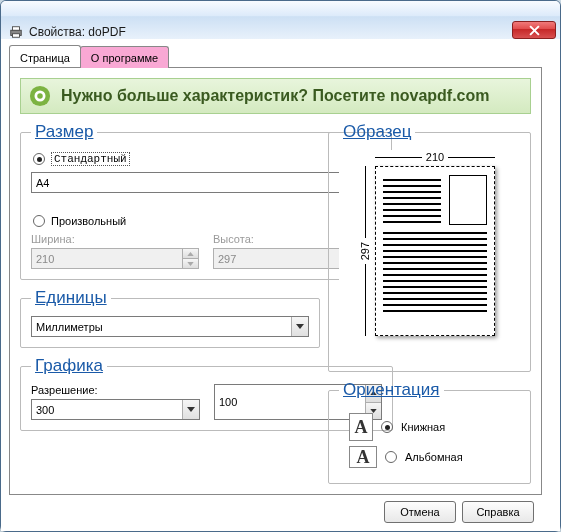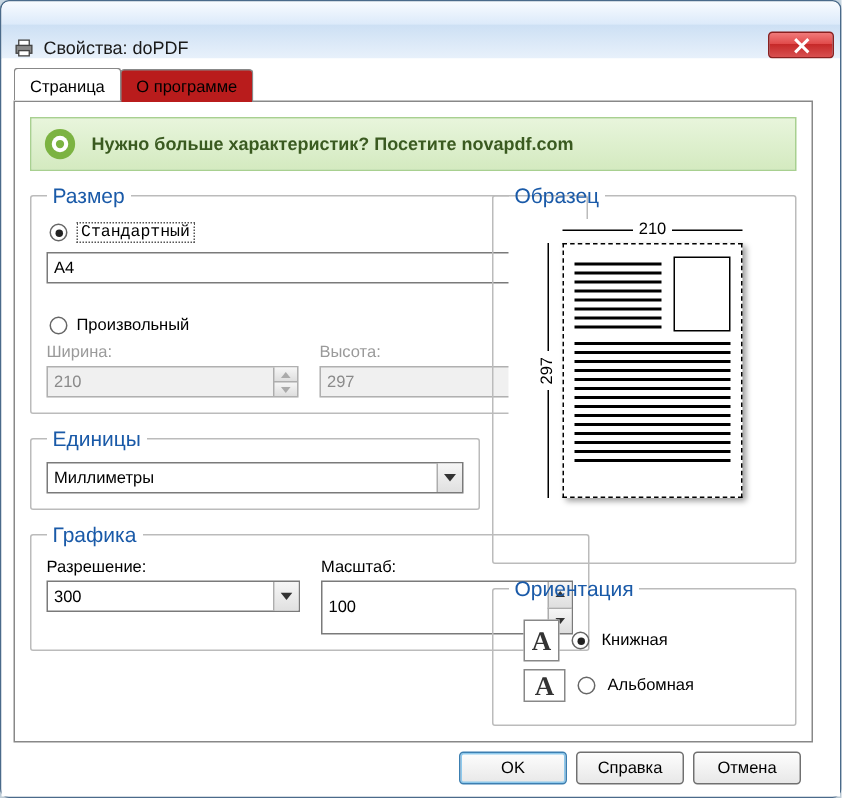--- a/index.html
+++ b/index.html
@@ -43,21 +43,21 @@
       flex: 1;
       background: #fff;
       padding: 6px 18px 8px 8px;
       display: flex; flex-direction: column;
     }
     .tabs { position: relative; height: 22px; display: flex; }
     .tab {
       padding: 3px 10px 0 10px;
       border: 1px solid #888;
       border-bottom: none;
-      background: #b91c1c;
+      background: #f9a8d4;
       border-radius: 3px 3px 0 0;
       margin-right: -1px;
       cursor: pointer;
       line-height: 16px;
       position: relative;
       top: 1px;
     }
     .tab.active { background: #fff; z-index: 2; top: 0; padding-top: 4px; }
     .tabpane {
       flex: 1;
@@ -67,35 +67,36 @@
       display: flex; flex-direction: column; gap: 8px;
       overflow: hidden;
     }
     .banner {
       border: 1px solid #a8d090;
       background: linear-gradient(#e8f5dc,#d4eac0);
       padding: 6px 8px;
       display: flex; align-items: center; gap: 10px;
     }
     .banner-icon { width: 22px; height: 22px; flex-shrink: 0; }
-    .banner-text { color: #3a5a20; font-weight: bold; font-size: 12px; }
+    .banner-text { color: #3a5a20; font-weight: bold; font-size: 16px; }
     .banner-text a { color: #3a5a20; text-decoration: none; }
     .cols { display: flex; gap: 8px; flex: 1; min-height: 0; }
     .leftcol { width: 300px; display: flex; flex-direction: column; gap: 8px; }
     .rightcol { flex: 1; display: flex; flex-direction: column; gap: 8px; }
     fieldset {
       border: 1px solid #bbb;
       border-radius: 2px;
       padding: 8px 10px 10px 10px;
       position: relative;
     }
     legend {
       padding: 0 4px;
       color: #1a5aa8;
-      font-size: 14px;
+      font-size: 17px;
+      text-decoration: underline;
     }
     .radio-row { display: flex; align-items: center; gap: 6px; margin: 2px 0 6px 2px; cursor: pointer; }
     .radio {
       width: 12px; height: 12px; border: 1px solid #666; border-radius: 50%;
       display: flex; align-items: center; justify-content: center;
     }
     .radio.checked::after { content: ""; width: 5px; height: 5px; background: #222; border-radius: 50%; }
     .dotted-sel { border: 1px dotted #555; padding: 0 2px; font-family: Liberation Mono, monospace; }
     .combo {
       display: flex; height: 21px;
@@ -277,21 +278,20 @@
                 <div class="combo">
                   <input readonly="" value="300" style="">
                   <div class="combo-btn">
                       <svg viewBox="0 0 8 6">
                         <path d="M0 0 L8 0 L4 5 Z" fill="#333"></path>
                       </svg>
                     </div>
                 </div>
               </div>
               <div>
-                <div class="lbl">Масштаб:</div>
                 <div class="spinner">
                   <input value="100" style="">
                   <div class="spin-btns">
                     <div class="spin-up">
                         <svg width="7" height="4" viewBox="0 0 8 5">
                           <path d="M4 0 L8 5 L0 5 Z" fill="#333"></path>
                         </svg>
                       </div>
                     <div class="spin-down">
                         <svg width="7" height="4" viewBox="0 0 8 5">
@@ -361,18 +361,17 @@
               <span class="radio"></span>
               <span>Альбомная</span>
             </div>
           </fieldset>
         </div>
       </div>
 
     </div>
 
     <div class="buttons">
-      <button class="btn default">OK</button>
+      <button class="btn">Отмена</button>
       <button class="btn">Справка</button>
-      <button class="btn">Отмена</button>
     </div>
   </div>
 </div>
 
 </body></html>

